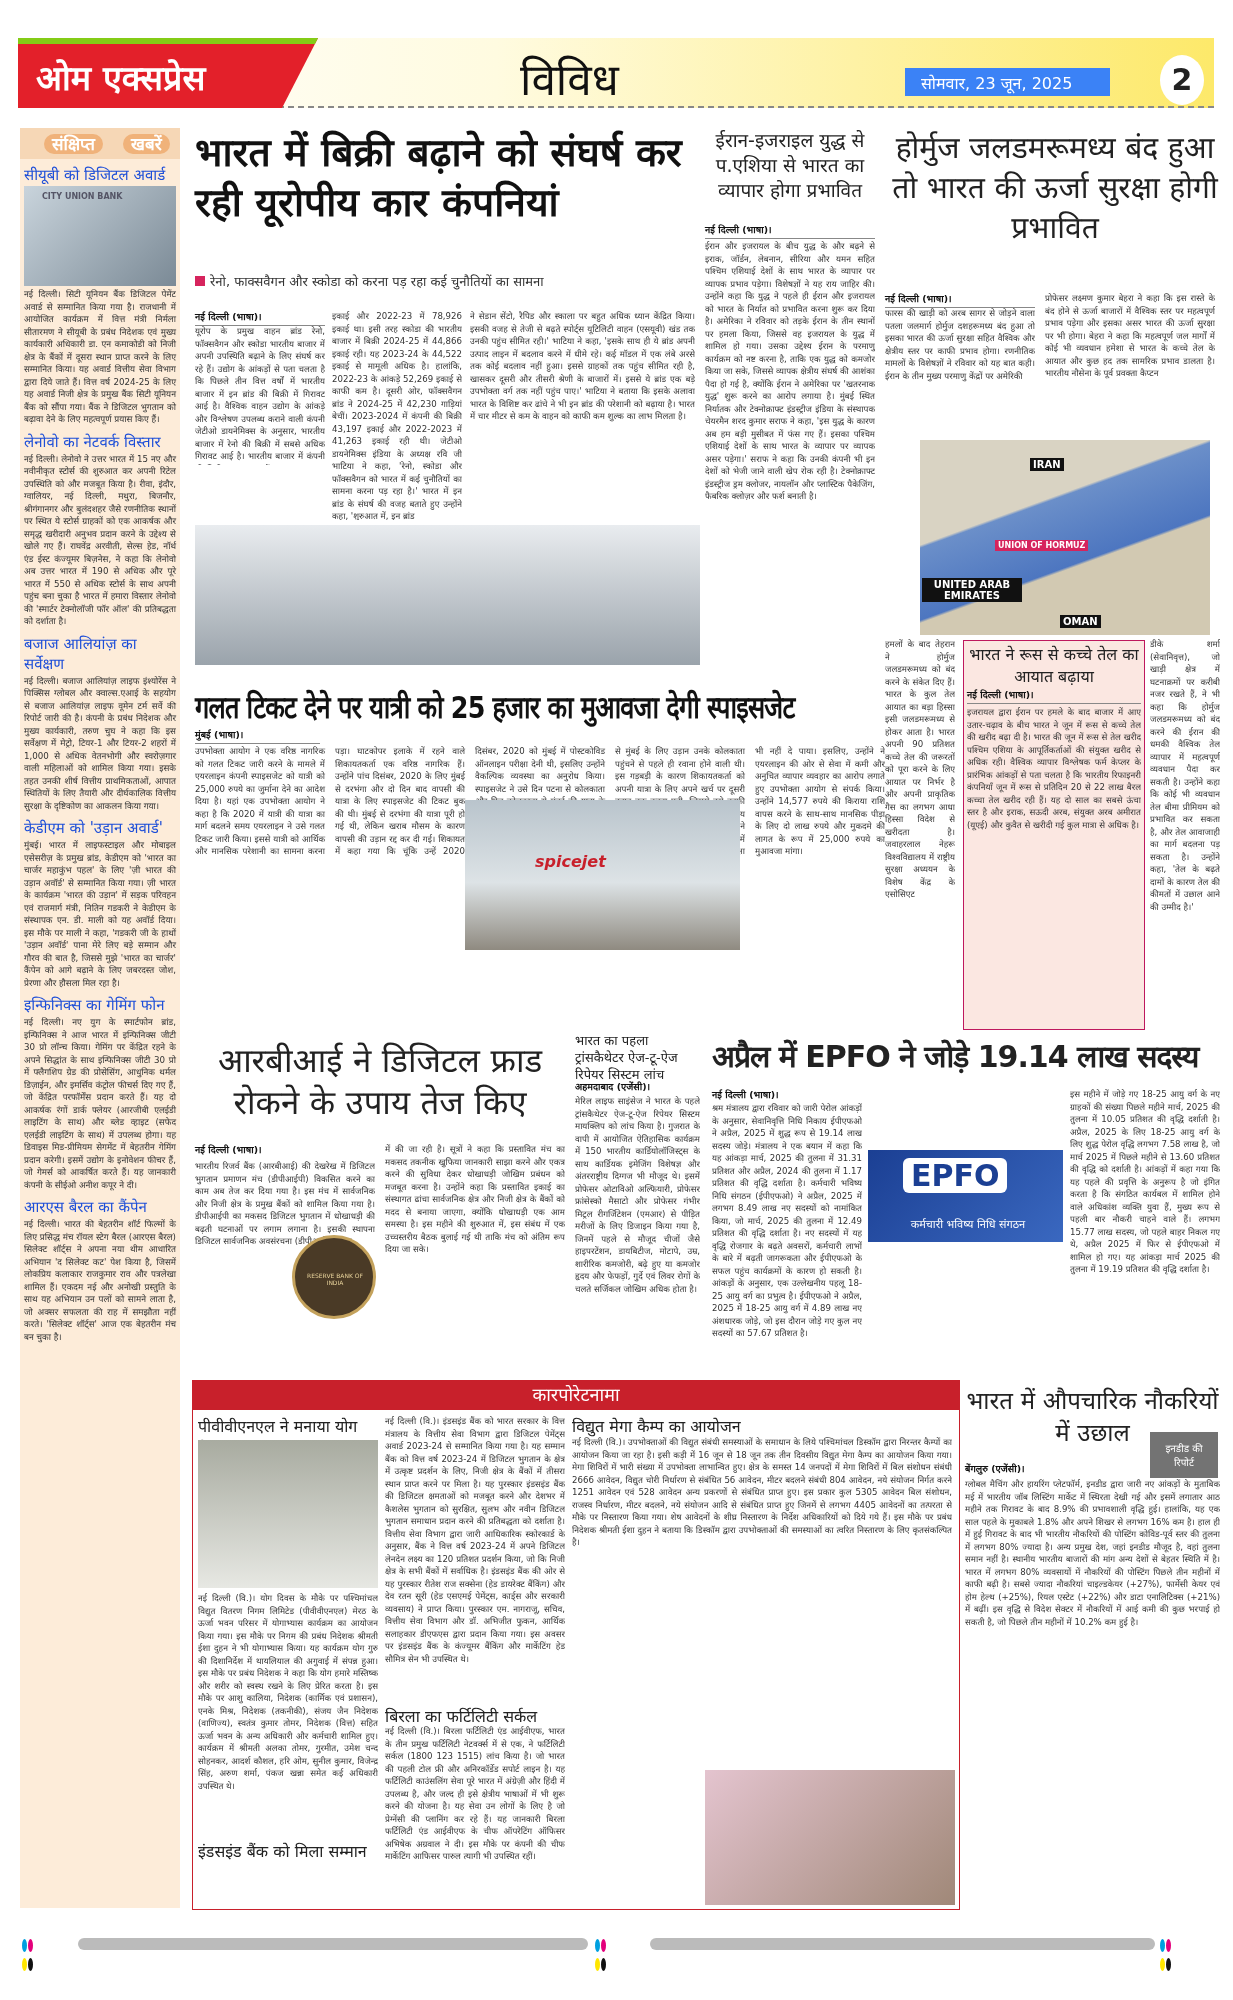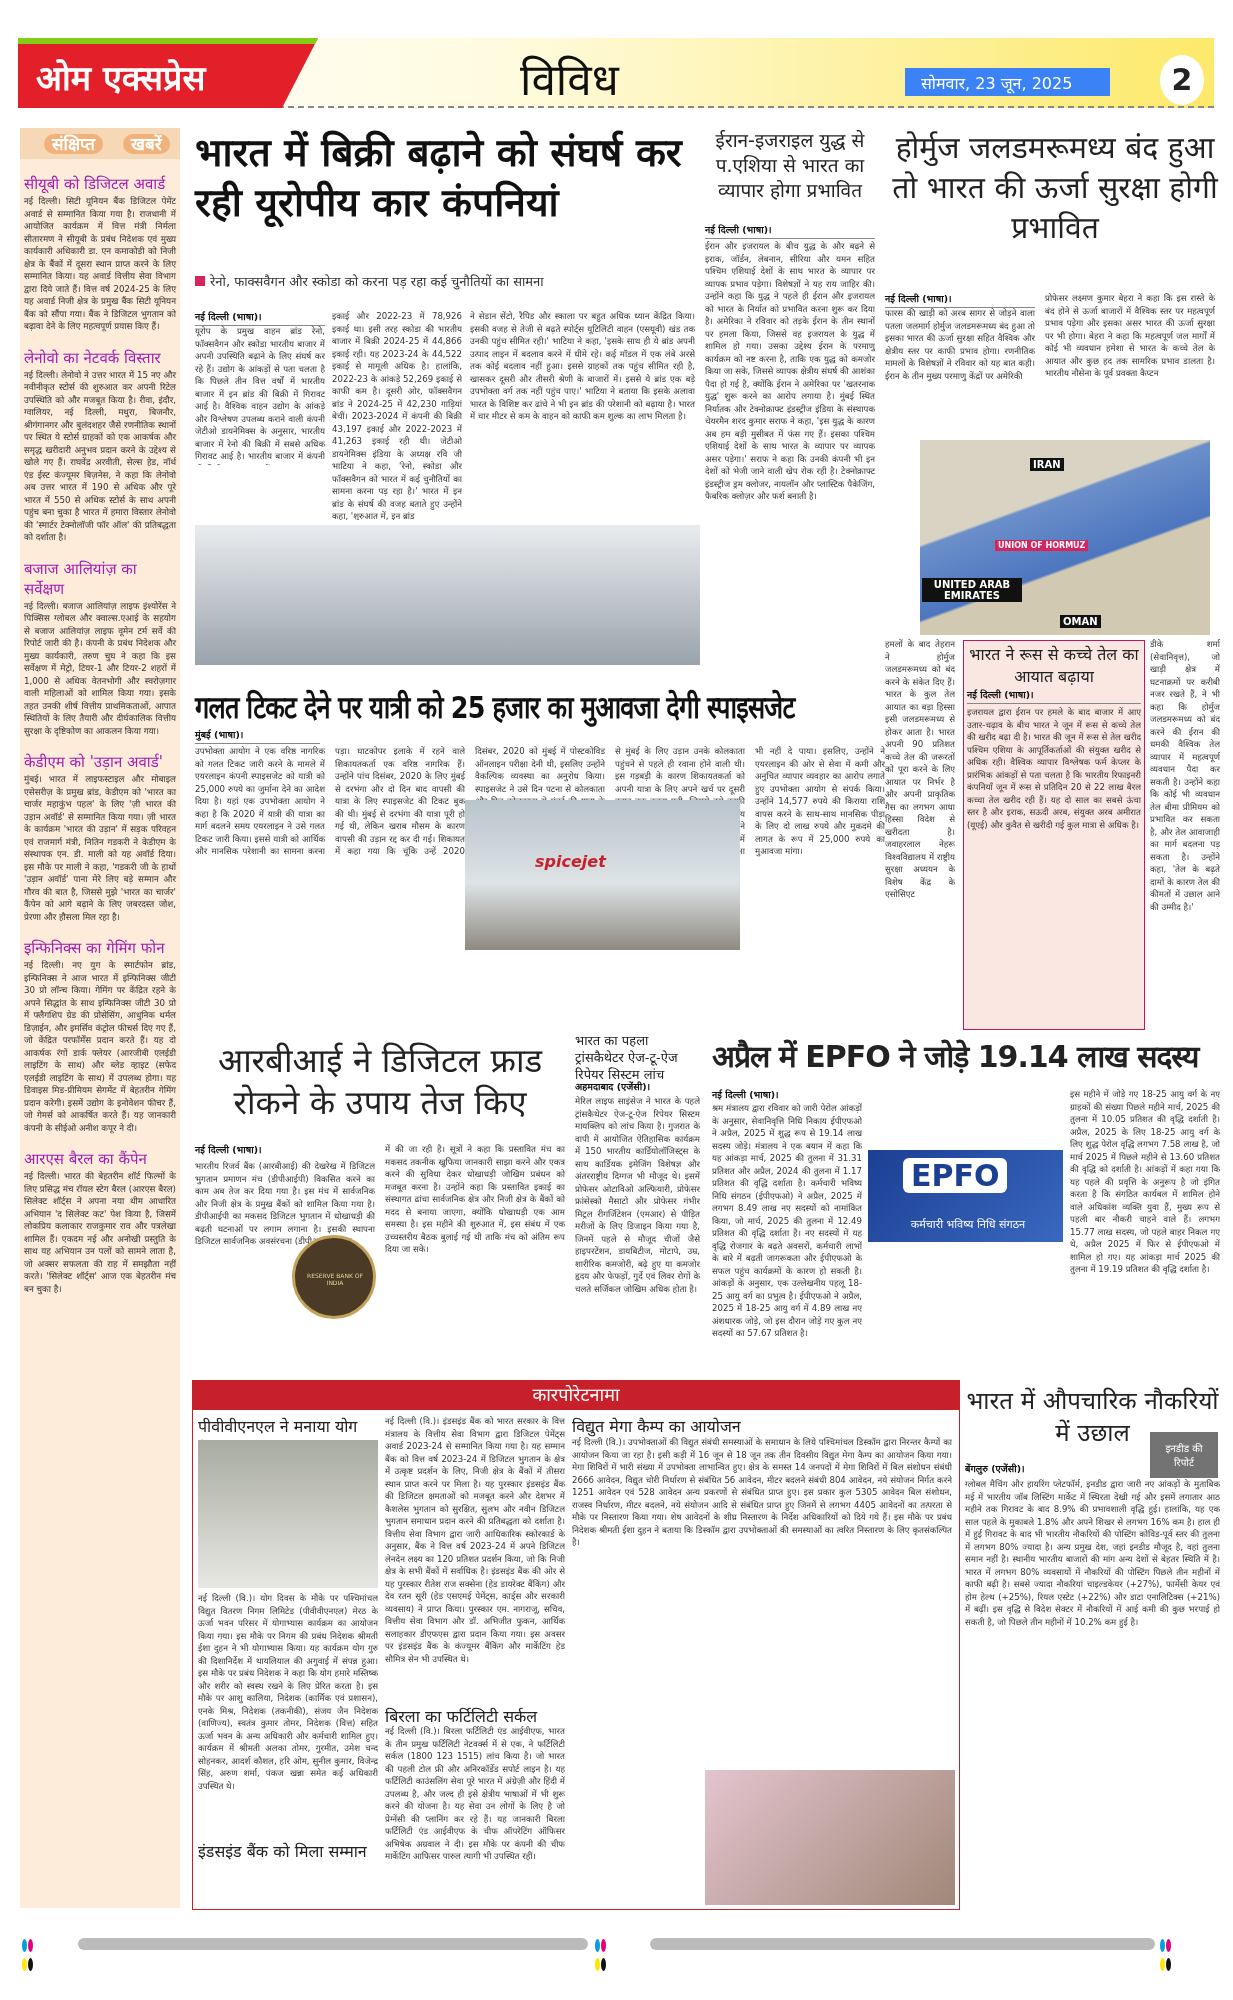--- a/index.html
+++ b/index.html
@@ -5,21 +5,21 @@
 *{box-sizing:border-box;margin:0;padding:0}
 body{width:1233px;height:2000px;background:#fff;font-family:"DejaVu Sans",sans-serif;color:#222;position:relative;overflow:hidden}
 .abs{position:absolute}
 .txt{font-size:8.6px;line-height:12.5px;color:#333;text-align:justify;overflow:hidden}
 .masthead{left:18px;top:38px;width:1196px;height:70px;background:linear-gradient(90deg,#fff 0%,#fffbe0 40%,#fde96a 100%);border-bottom:2px dashed #888}
 .brand{left:18px;top:38px;width:300px;height:70px;background:#e3202a;clip-path:polygon(0 0,100% 0,88% 100%,0 100%);color:#fff;font-size:34px;font-weight:bold;padding:10px 18px;border-top:6px solid #84cc16}
 .section{left:520px;top:48px;font-size:44px;color:#111}
 .datebox{left:905px;top:68px;width:205px;height:28px;background:#3b82f6;color:#fff;font-size:16px;padding:4px 16px}
 .pagecircle{left:1160px;top:55px;width:44px;height:50px;background:#fff;border-radius:50%;font-size:30px;font-weight:bold;text-align:center;line-height:50px}
 .brief{left:20px;top:128px;width:160px;height:1780px;background:#fdecd9}
-.brief h3{font-size:15px;font-weight:normal;color:#a21caf;margin:14px 4px 2px}
+.brief h3{font-size:15px;font-weight:normal;color:#1d4ed8;margin:5px 4px 2px}
 .brief .txt{padding:0 4px;font-size:8.7px}
 .briefhead{background:#f6d7b6;padding:4px;font-size:17px;font-weight:bold}
 .briefhead span{background:#f0b27a;color:#fff;border-radius:12px;padding:0 8px;margin-left:20px}
 .h1big{font-size:39px;font-weight:bold;line-height:50px;color:#111}
 .photo{background:linear-gradient(135deg,#c9d4dc,#7b8a96)}
 .sub{font-size:13px;color:#333}
 .sub b{display:inline-block;width:10px;height:10px;background:#d6245d;margin-right:5px}
 .dateline{font-size:9.5px;font-weight:bold;color:#111;border-bottom:1px solid #888;padding-bottom:2px;margin-bottom:2px}
 .hcond{font-size:31px;font-weight:bold;color:#111;letter-spacing:-1px;transform:scaleX(.82);transform-origin:left}
 .redbar{background:#c8202b;color:#fff;font-size:18px;text-align:center;line-height:30px}
@@ -34,20 +34,23 @@
 
 <div class="abs masthead"></div>
 <div class="abs brand">ओम एक्सप्रेस</div>
 <div class="abs section">विविध</div>
 <div class="abs datebox">सोमवार, 23 जून, 2025</div>
 <div class="abs pagecircle">2</div>
 
 <div class="abs brief">
   <div class="briefhead"><span>संक्षिप्त</span><span>खबरें</span></div>
   <h3>सीयूबी को डिजिटल अवार्ड</h3>
+  <div class="photo" style="height:100px;margin:2px 4px;position:relative">
+      <span style="position:absolute;left:18px;top:6px;font-size:8px;color:#556;font-weight:bold">CITY UNION BANK</span>
+    </div>
   <div class="txt">नई दिल्ली। सिटी यूनियन बैंक डिजिटल पेमेंट अवार्ड से सम्मानित किया गया है। राजधानी में आयोजित कार्यक्रम में वित्त मंत्री निर्मला सीतारमण ने सीयूबी के प्रबंध निदेशक एवं मुख्य कार्यकारी अधिकारी डा. एन कमाकोडी को निजी क्षेत्र के बैंकों में दूसरा स्थान प्राप्त करने के लिए सम्मानित किया। यह अवार्ड वित्तीय सेवा विभाग द्वारा दिये जाते हैं। वित्त वर्ष 2024-25 के लिए यह अवार्ड निजी क्षेत्र के प्रमुख बैंक सिटी यूनियन बैंक को सौंपा गया। बैंक ने डिजिटल भुगतान को बढ़ावा देने के लिए महत्वपूर्ण प्रयास किए हैं।</div>
   <h3>लेनोवो का नेटवर्क विस्तार</h3>
   <div class="txt">नई दिल्ली। लेनोवो ने उत्तर भारत में 15 नए और नवीनीकृत स्टोर्स की शुरुआत कर अपनी रिटेल उपस्थिति को और मजबूत किया है। रीवा, इंदौर, ग्वालियर, नई दिल्ली, मथुरा, बिजनौर, श्रीगंगानगर और बुलंदशहर जैसे रणनीतिक स्थानों पर स्थित ये स्टोर्स ग्राहकों को एक आकर्षक और समृद्ध खरीदारी अनुभव प्रदान करने के उद्देश्य से खोले गए हैं। राघवेंद्र अरवीती, सेल्स हेड, नॉर्थ एंड ईस्ट कंज्यूमर बिज़नेस, ने कहा कि लेनोवो अब उत्तर भारत में 190 से अधिक और पूरे भारत में 550 से अधिक स्टोर्स के साथ अपनी पहुंच बना चुका है भारत में हमारा विस्तार लेनोवो की 'स्मार्टर टेक्नोलॉजी फॉर ऑल' की प्रतिबद्धता को दर्शाता है।</div>
   <h3>बजाज आलियांज़ का सर्वेक्षण</h3>
   <div class="txt">नई दिल्ली। बजाज आलियांज़ लाइफ इंश्योरेंस ने पिक्सिस ग्लोबल और क्वाल्स.एआई के सहयोग से बजाज आलियांज़ लाइफ वूमेन टर्म सर्वे की रिपोर्ट जारी की है। कंपनी के प्रबंध निदेशक और मुख्य कार्यकारी, तरुण चुघ ने कहा कि इस सर्वेक्षण में मेट्रो, टियर-1 और टियर-2 शहरों में 1,000 से अधिक वेतनभोगी और स्वरोज़गार वाली महिलाओं को शामिल किया गया। इसके तहत उनकी शीर्ष वित्तीय प्राथमिकताओं, आपात स्थितियों के लिए तैयारी और दीर्घकालिक वित्तीय सुरक्षा के दृष्टिकोण का आकलन किया गया।</div>
   <h3>केडीएम को 'उड़ान अवार्ड'</h3>
   <div class="txt">मुंबई। भारत में लाइफस्टाइल और मोबाइल एसेसरीज़ के प्रमुख ब्रांड, केडीएम को 'भारत का चार्जर महाकुंभ पहल' के लिए 'ज़ी भारत की उड़ान अवॉर्ड' से सम्मानित किया गया। ज़ी भारत के कार्यक्रम 'भारत की उड़ान' में सड़क परिवहन एवं राजमार्ग मंत्री, नितिन गडकरी ने केडीएम के संस्थापक एन. डी. माली को यह अवॉर्ड दिया। इस मौके पर माली ने कहा, 'गडकरी जी के हाथों 'उड़ान अवॉर्ड' पाना मेरे लिए बड़े सम्मान और गौरव की बात है, जिससे मुझे 'भारत का चार्जर' कैंपेन को आगे बढ़ाने के लिए जबरदस्त जोश, प्रेरणा और हौसला मिल रहा है।</div>
   <h3>इन्फिनिक्स का गेमिंग फोन</h3>
   <div class="txt">नई दिल्ली। नए युग के स्मार्टफोन ब्रांड, इन्फिनिक्स ने आज भारत में इन्फिनिक्स जीटी 30 प्रो लॉन्च किया। गेमिंग पर केंद्रित रहने के अपने सिद्धांत के साथ इन्फिनिक्स जीटी 30 प्रो में फ्लैगशिप ग्रेड की प्रोसेसिंग, आधुनिक थर्मल डिज़ाईन, और इमर्सिव कंट्रोल फीचर्स दिए गए हैं, जो केंद्रित परफॉर्मेंस प्रदान करते हैं। यह दो आकर्षक रंगों डार्क फ्लेयर (आरजीबी एलईडी लाइटिंग के साथ) और ब्लेड व्हाइट (सफेद एलईडी लाइटिंग के साथ) में उपलब्ध होगा। यह डिवाइस मिड-प्रीमियम सेगमेंट में बेहतरीन गेमिंग प्रदान करेगी। इसमें उद्योग के इनोवेशन फीचर हैं, जो गेमर्स को आकर्षित करते हैं। यह जानकारी कंपनी के सीईओ अनीश कपूर ने दी।</div>
   <h3>आरएस बैरल का कैंपेन</h3>
@@ -61,21 +64,21 @@
 <div class="abs txt" style="left:332px;top:310px;width:130px;height:210px">इकाई और 2022-23 में 78,926 इकाई था। इसी तरह स्कोडा की भारतीय बाजार में बिक्री 2024-25 में 44,866 इकाई रही। यह 2023-24 के 44,522 इकाई से मामूली अधिक है। हालांकि, 2022-23 के आंकड़े 52,269 इकाई से काफी कम है। दूसरी ओर, फॉक्सवैगन ब्रांड ने 2024-25 में 42,230 गाड़ियां बेचीं। 2023-2024 में कंपनी की बिक्री 43,197 इकाई और 2022-2023 में 41,263 इकाई रही थी। जेटीओ डायनेमिक्स इंडिया के अध्यक्ष रवि जी भाटिया ने कहा, 'रेनो, स्कोडा और फॉक्सवैगन को भारत में कई चुनौतियों का सामना करना पड़ रहा है।' भारत में इन ब्रांड के संघर्ष की वजह बताते हुए उन्होंने कहा, 'शुरुआत में, इन ब्रांड</div>
 <div class="abs txt" style="left:470px;top:310px;width:225px;height:210px">ने सेडान सेंटो, रैपिड और स्काला पर बहुत अधिक ध्यान केंद्रित किया। इसकी वजह से तेजी से बढ़ते स्पोर्ट्स यूटिलिटी वाहन (एसयूवी) खंड तक उनकी पहुंच सीमित रही।' भाटिया ने कहा, 'इसके साथ ही ये ब्रांड अपनी उत्पाद लाइन में बदलाव करने में धीमे रहे। कई मॉडल में एक लंबे अरसे तक कोई बदलाव नहीं हुआ। इससे ग्राहकों तक पहुंच सीमित रही है, खासकर दूसरी और तीसरी श्रेणी के बाजारों में। इससे ये ब्रांड एक बड़े उपभोक्ता वर्ग तक नहीं पहुंच पाए।' भाटिया ने बताया कि इसके अलावा भारत के विशिष्ट कर ढांचे ने भी इन ब्रांड की परेशानी को बढ़ाया है। भारत में चार मीटर से कम के वाहन को काफी कम शुल्क का लाभ मिलता है।</div>
 <div class="abs photo" style="left:195px;top:525px;width:505px;height:140px;background:linear-gradient(180deg,#e9ecef,#9aa3ab)"></div>
 
 <div class="abs" style="left:705px;top:128px;width:170px;font-size:19px;text-align:center;line-height:25px">ईरान-इजराइल युद्ध से प.एशिया से भारत का व्यापार होगा प्रभावित</div>
 <div class="abs dateline" style="left:705px;top:223px;width:170px">नई दिल्ली (भाषा)।</div>
 <div class="abs txt" style="left:705px;top:240px;width:170px;height:395px">ईरान और इजरायल के बीच युद्ध के और बढ़ने से इराक, जॉर्डन, लेबनान, सीरिया और यमन सहित पश्चिम एशियाई देशों के साथ भारत के व्यापार पर व्यापक प्रभाव पड़ेगा। विशेषज्ञों ने यह राय जाहिर की। उन्होंने कहा कि युद्ध ने पहले ही ईरान और इजरायल को भारत के निर्यात को प्रभावित करना शुरू कर दिया है। अमेरिका ने रविवार को तड़के ईरान के तीन स्थानों पर हमला किया, जिससे वह इजरायल के युद्ध में शामिल हो गया। उसका उद्देश्य ईरान के परमाणु कार्यक्रम को नष्ट करना है, ताकि एक युद्ध को कमजोर किया जा सके, जिससे व्यापक क्षेत्रीय संघर्ष की आशंका पैदा हो गई है, क्योंकि ईरान ने अमेरिका पर 'खतरनाक युद्ध' शुरू करने का आरोप लगाया है। मुंबई स्थित निर्यातक और टेक्नोक्राफ्ट इंडस्ट्रीज इंडिया के संस्थापक चेयरमैन शरद कुमार सराफ ने कहा, 'इस युद्ध के कारण अब हम बड़ी मुसीबत में फंस गए हैं। इसका पश्चिम एशियाई देशों के साथ भारत के व्यापार पर व्यापक असर पड़ेगा।' सराफ ने कहा कि उनकी कंपनी भी इन देशों को भेजी जाने वाली खेप रोक रही है। टेक्नोक्राफ्ट इंडस्ट्रीज ड्रम क्लोजर, नायलॉन और प्लास्टिक पैकेजिंग, फैबरिक क्लोज़र और फर्श बनाती है।</div>
 
 <div class="abs" style="left:885px;top:128px;width:340px;font-size:30px;line-height:40px;text-align:center">होर्मुज जलडमरूमध्य बंद हुआ तो भारत की ऊर्जा सुरक्षा होगी प्रभावित</div>
 <div class="abs dateline" style="left:885px;top:292px;width:150px">नई दिल्ली (भाषा)।</div>
-<div class="abs txt" style="left:885px;top:307px;width:150px;height:120px">फारस की खाड़ी को अरब सागर से जोड़ने वाला पतला जलमार्ग होर्मुज जलडमरूमध्य बंद हुआ तो इसका भारत की ऊर्जा सुरक्षा सहित वैश्विक और क्षेत्रीय स्तर पर काफी प्रभाव होगा। रणनीतिक मामलों के विशेषज्ञों ने रविवार को यह बात कही। ईरान के तीन मुख्य परमाणु केंद्रों पर अमेरिकी</div>
+<div class="abs txt" style="left:885px;top:307px;width:150px;height:120px">फारस की खाड़ी को अरब सागर से जोड़ने वाला पतला जलमार्ग होर्मुज दशहरूमध्य बंद हुआ तो इसका भारत की ऊर्जा सुरक्षा सहित वैश्विक और क्षेत्रीय स्तर पर काफी प्रभाव होगा। रणनीतिक मामलों के विशेषज्ञों ने रविवार को यह बात कही। ईरान के तीन मुख्य परमाणु केंद्रों पर अमेरिकी</div>
 <div class="abs txt" style="left:1045px;top:292px;width:170px;height:135px">प्रोफेसर लक्ष्मण कुमार बेहरा ने कहा कि इस रास्ते के बंद होने से ऊर्जा बाजारों में वैश्विक स्तर पर महत्वपूर्ण प्रभाव पड़ेगा और इसका असर भारत की ऊर्जा सुरक्षा पर भी होगा। बेहरा ने कहा कि महत्वपूर्ण जल मार्गों में कोई भी व्यवधान हमेशा से भारत के कच्चे तेल के आयात और कुछ हद तक सामरिक प्रभाव डालता है। भारतीय नौसेना के पूर्व प्रवक्ता कैप्टन</div>
 <div class="abs map" style="left:920px;top:440px;width:290px;height:195px;background:linear-gradient(160deg,#d9d3c3 0%,#d9d3c3 35%,#6b8fc9 36%,#4d76c0 60%,#d2c9b2 61%,#d2c9b2 100%)">
   <span class="abs" style="left:110px;top:18px;background:#111;color:#fff;font-size:10px;font-weight:bold;padding:1px 3px">IRAN</span>
   <span class="abs" style="left:75px;top:100px;background:#d6245d;color:#fff;font-size:8px;font-weight:bold;padding:1px 3px">UNION OF HORMUZ</span>
   <span class="abs" style="left:2px;top:138px;width:100px;background:#111;color:#fff;font-size:10px;font-weight:bold;padding:1px 3px;text-align:center">UNITED ARAB EMIRATES</span>
   <span class="abs" style="left:140px;top:175px;background:#111;color:#fff;font-size:10px;font-weight:bold;padding:1px 3px">OMAN</span>
 </div>
 <div class="abs txt" style="left:885px;top:638px;width:70px;height:390px">हमलों के बाद तेहरान ने होर्मुज जलडमरूमध्य को बंद करने के संकेत दिए हैं। भारत के कुल तेल आयात का बड़ा हिस्सा इसी जलडमरूमध्य से होकर आता है। भारत अपनी 90 प्रतिशत कच्चे तेल की जरूरतों को पूरा करने के लिए आयात पर निर्भर है और अपनी प्राकृतिक गैस का लगभग आधा हिस्सा विदेश से खरीदता है। जवाहरलाल नेहरू विश्वविद्यालय में राष्ट्रीय सुरक्षा अध्ययन के विशेष केंद्र के एसोसिएट</div>
 <div class="abs txt" style="left:1150px;top:638px;width:70px;height:390px">डीके शर्मा (सेवानिवृत्त), जो खाड़ी क्षेत्र में घटनाक्रमों पर करीबी नजर रखते हैं, ने भी कहा कि होर्मुज जलडमरूमध्य को बंद करने की ईरान की धमकी वैश्विक तेल व्यापार में महत्वपूर्ण व्यवधान पैदा कर सकती है। उन्होंने कहा कि कोई भी व्यवधान तेल बीमा प्रीमियम को प्रभावित कर सकता है, और तेल आवाजाही का मार्ग बदलना पड़ सकता है। उन्होंने कहा, 'तेल के बढ़ते दामों के कारण तेल की कीमतों में उछाल आने की उम्मीद है।'</div>
 

